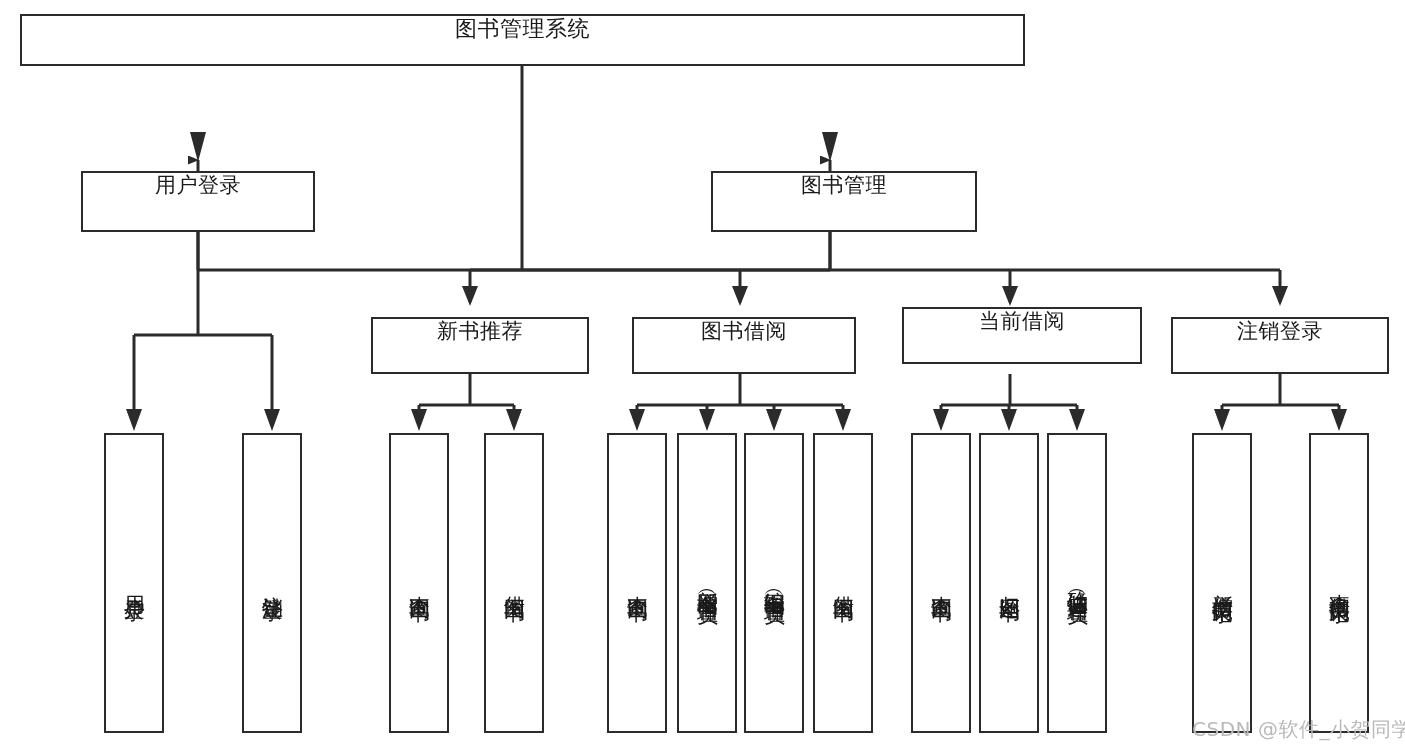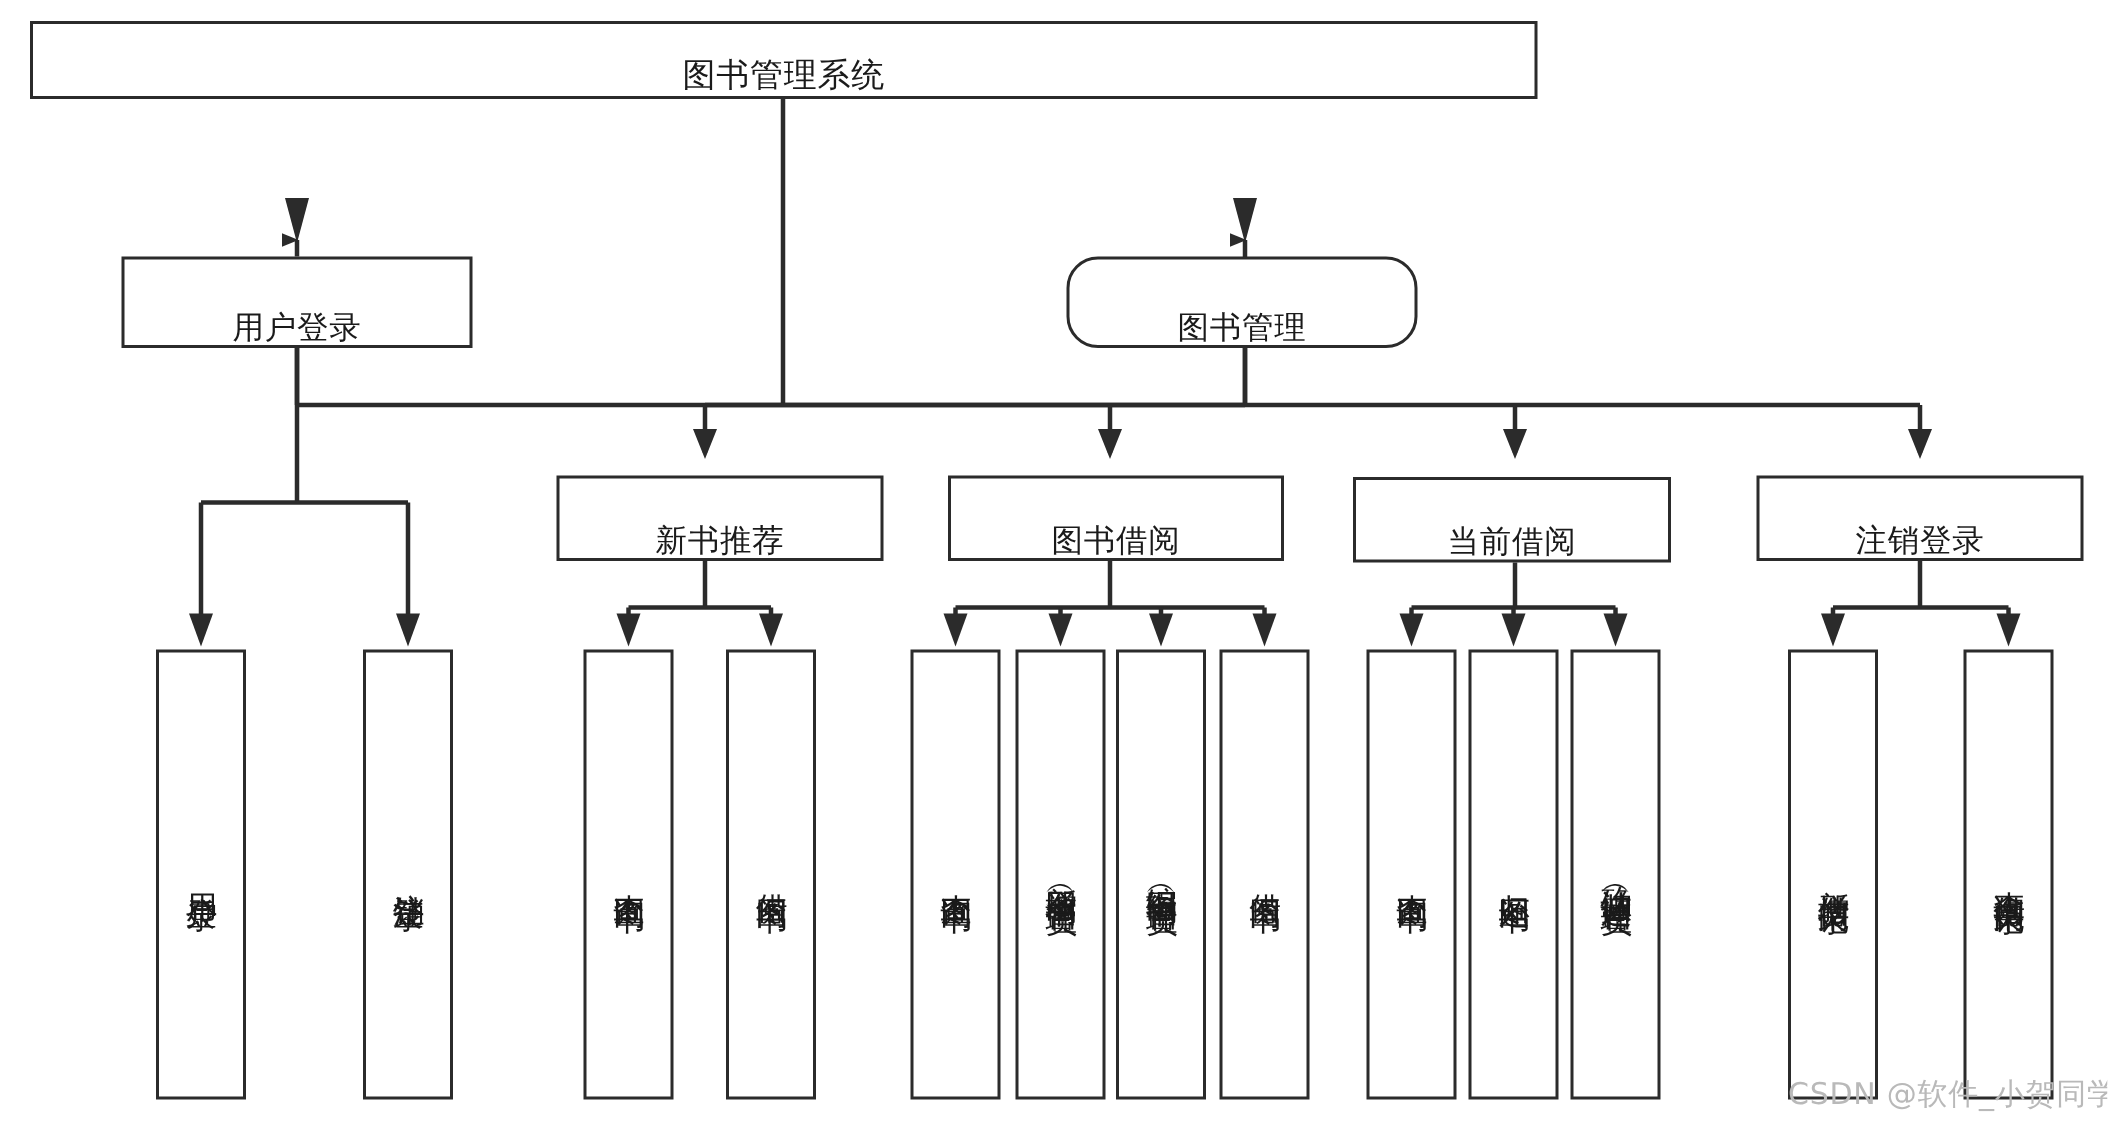--- a/index.html
+++ b/index.html
@@ -25,21 +25,21 @@
     width: 1405px;
     height: 747px;
     pointer-events: none;
   }
   .node {
     position: absolute;
     box-sizing: border-box;
     border: 2px solid #2b2b2b;
     background: #ffffff;
     display: flex;
-    align-items: flex-end;
+    align-items: flex-start;
     justify-content: center;
     z-index: 2;
   }
   .node .node-label {
     color: #1a1a1a;
     line-height: 1.16;
     letter-spacing: 0.5px;
     text-align: center;
     white-space: pre;
   }
@@ -166,31 +166,31 @@
     </g>
   </svg>
 
   <div class="node root horizontal" style="left:20px; top:14px; width:1005px; height:52px;">
     <span class="node-label">图书管理系统</span>
   </div>
 
   <div class="node horizontal" style="left:81px; top:171px; width:234px; height:61px;">
     <span class="node-label">用户登录</span>
   </div>
-  <div class="node horizontal" style="left:711px; top:171px; width:234px; height:61px;border-radius:21px;">
+  <div class="node horizontal" style="left:711px; top:171px; width:266px; height:61px;">
     <span class="node-label">图书管理</span>
   </div>
 
   <div class="node horizontal" style="left:371px; top:317px; width:218px; height:57px;">
     <span class="node-label">新书推荐</span>
   </div>
   <div class="node horizontal" style="left:632px; top:317px; width:224px; height:57px;">
     <span class="node-label">图书借阅</span>
   </div>
-  <div class="node horizontal" style="left:902px; top:318px; width:212px; height:57px;">
+  <div class="node horizontal" style="left:902px; top:307px; width:240px; height:57px;">
     <span class="node-label">当前借阅</span>
   </div>
   <div class="node horizontal" style="left:1171px; top:317px; width:218px; height:57px;">
     <span class="node-label">注销登录</span>
   </div>
 
   <div class="node vertical" style="left:104px; top:433px; width:60px; height:300px;">
     <span class="node-label">用户登录</span>
   </div>
   <div class="node vertical" style="left:242px; top:433px; width:60px; height:300px;">

